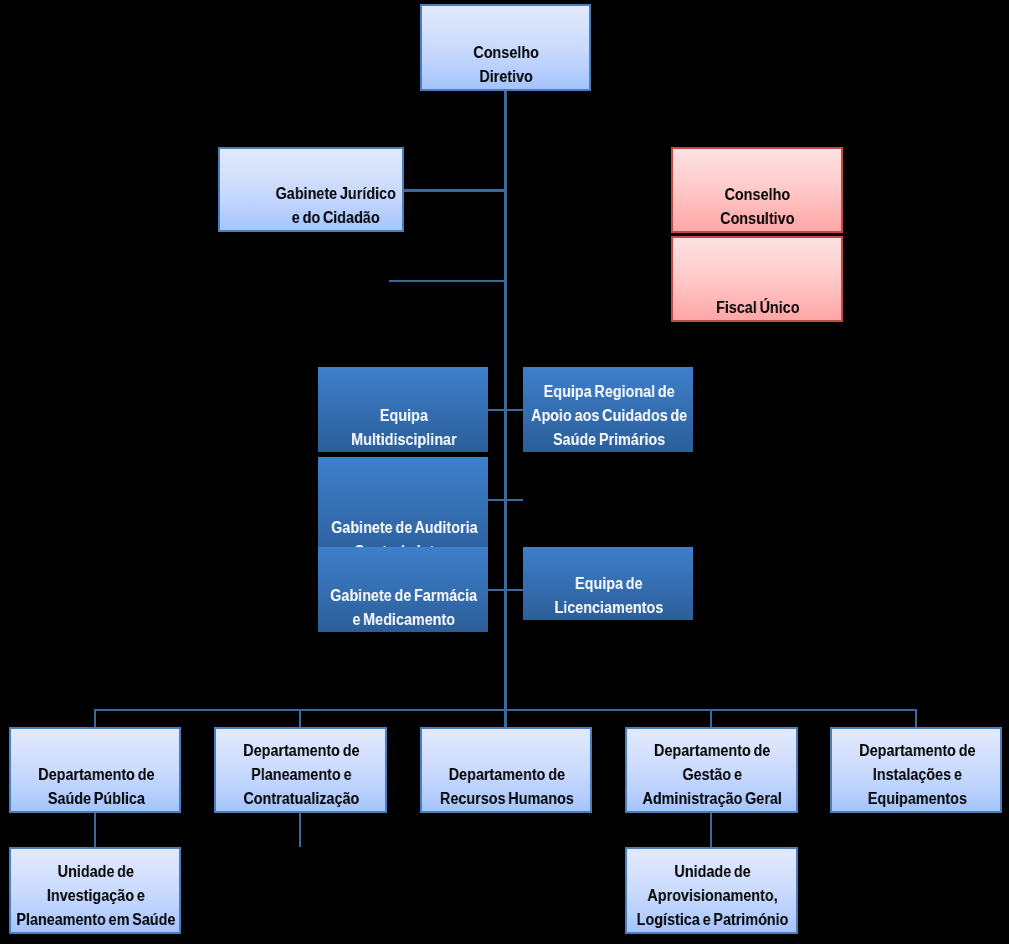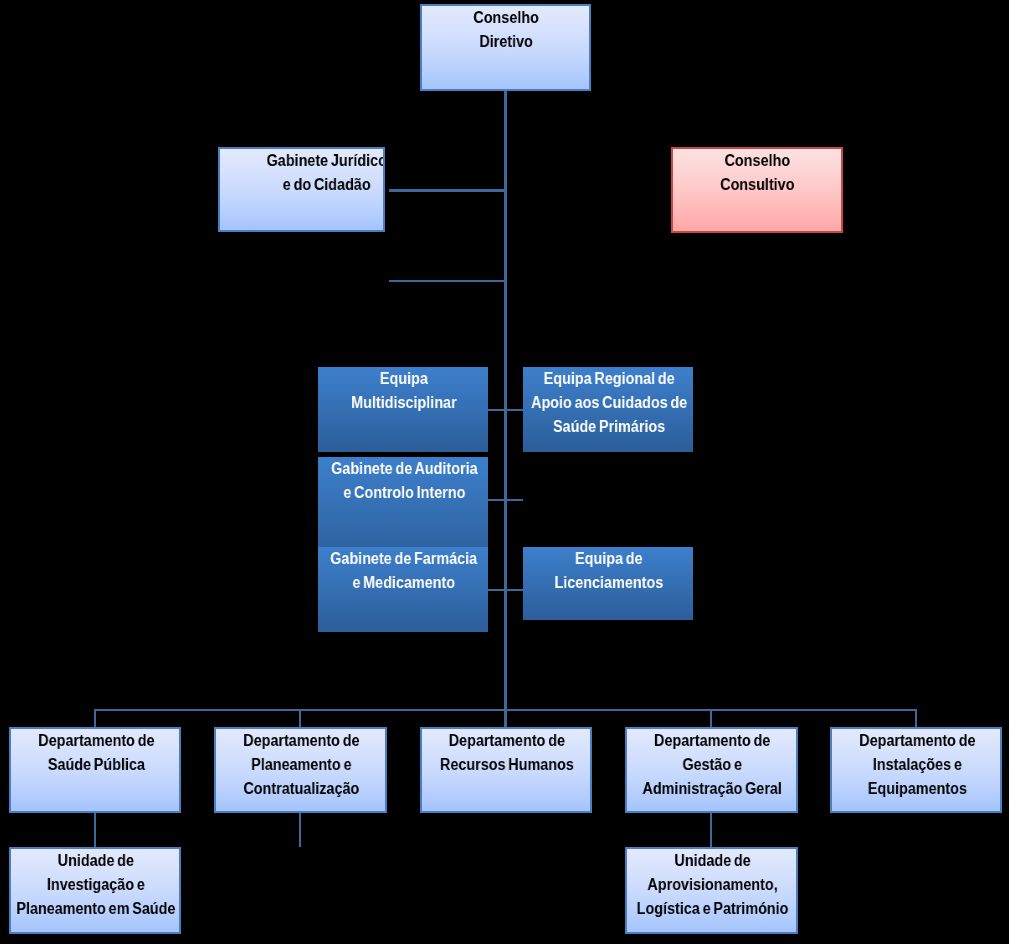--- a/index.html
+++ b/index.html
@@ -1,21 +1,21 @@
 <!DOCTYPE html>
 <html><head>
 <meta charset="utf-8">
 <style>
 html,body{margin:0;padding:0;}
 body{width:1009px;height:944px;background:#000;overflow:hidden;
   font-family:"Liberation Sans",sans-serif;
   -webkit-font-smoothing:antialiased;}
 #chart{position:relative;width:1009px;height:944px;background:#000;}
 .node{position:absolute;box-sizing:border-box;display:flex;
-  align-items:flex-start;justify-content:center;overflow:hidden;}
+  align-items:flex-end;justify-content:center;overflow:hidden;}
 .node .txt{display:block;text-align:center;font-weight:bold;
   font-size:17.17px;line-height:24px;white-space:pre;
   transform:scaleX(0.838);word-spacing:-1.45px;
   position:relative;top:-0.85px;left:1px;
   will-change:transform;}
 .node .ln{display:block;}
 .node.light{background:linear-gradient(to bottom,#e2e9fb 0%,#d7e2fd 25%,#cbdbfd 49%,#b9d0fd 75%,#a4c4fc 100%);
   border:2px solid #4a7ebc;color:#000;}
 .node.red{background:linear-gradient(to bottom,#fee1e1 0%,#fdd5d5 25%,#ffc8c8 50%,#ffb7b7 75%,#ffa6a6 100%);
   border:2px solid #c04a45;color:#000;}
@@ -40,25 +40,28 @@
   <div class="conn" style="left:94.1px;top:709.1px;width:2.0px;height:18.0px;"></div>
   <div class="conn" style="left:299.1px;top:709.1px;width:2.0px;height:18.0px;"></div>
   <div class="conn" style="left:710.2px;top:709.1px;width:2.0px;height:18.0px;"></div>
   <div class="conn" style="left:915.1px;top:709.1px;width:2.0px;height:18.0px;"></div>
   <div class="conn" style="left:94.1px;top:812.7px;width:2.0px;height:34.3px;"></div>
   <div class="conn" style="left:299.1px;top:812.7px;width:2.0px;height:34.3px;"></div>
   <div class="conn" style="left:710.2px;top:812.7px;width:2.0px;height:34.3px;"></div>
   <div class="node light" style="left:419.7px;top:3.8px;width:171.5px;height:87.2px;">
       <div class="txt"><span class="ln">Conselho</span><span class="ln">Diretivo</span></div>
     </div>
-  <div class="node light" style="left:217.9px;top:146.8px;width:167px;height:84.8px;padding-left:48px;">
+  <div class="node light" style="left:217.9px;top:146.8px;width:186px;height:84.8px;padding-left:48px;">
       <div class="txt"><span class="ln">Gabinete Jurídico</span><span class="ln">e do Cidadão</span></div>
     </div>
   <div class="node red" style="left:670.5px;top:146.7px;width:172.1px;height:86.3px;">
       <div class="txt"><span class="ln">Conselho</span><span class="ln">Consultivo</span></div>
+    </div>
+  <div class="node red" style="left:670.5px;top:235.9px;width:172.1px;height:86.0px;">
+      <div class="txt"><span class="ln">Fiscal Único</span></div>
     </div>
   <div class="node dark" style="left:523.0px;top:366.9px;width:170.1px;height:85.0px;">
       <div class="txt"><span class="ln">Equipa Regional de</span><span class="ln">Apoio aos Cuidados de</span><span class="ln">Saúde Primários</span></div>
     </div>
   <div class="node dark" style="left:317.9px;top:366.9px;width:170.2px;height:85.0px;">
       <div class="txt"><span class="ln">Equipa</span><span class="ln">Multidisciplinar</span></div>
     </div>
   <div class="node dark" style="left:317.9px;top:457.0px;width:170.2px;height:107px;">
       <div class="txt"><span class="ln">Gabinete de Auditoria</span><span class="ln">e Controlo Interno</span></div>
     </div>

